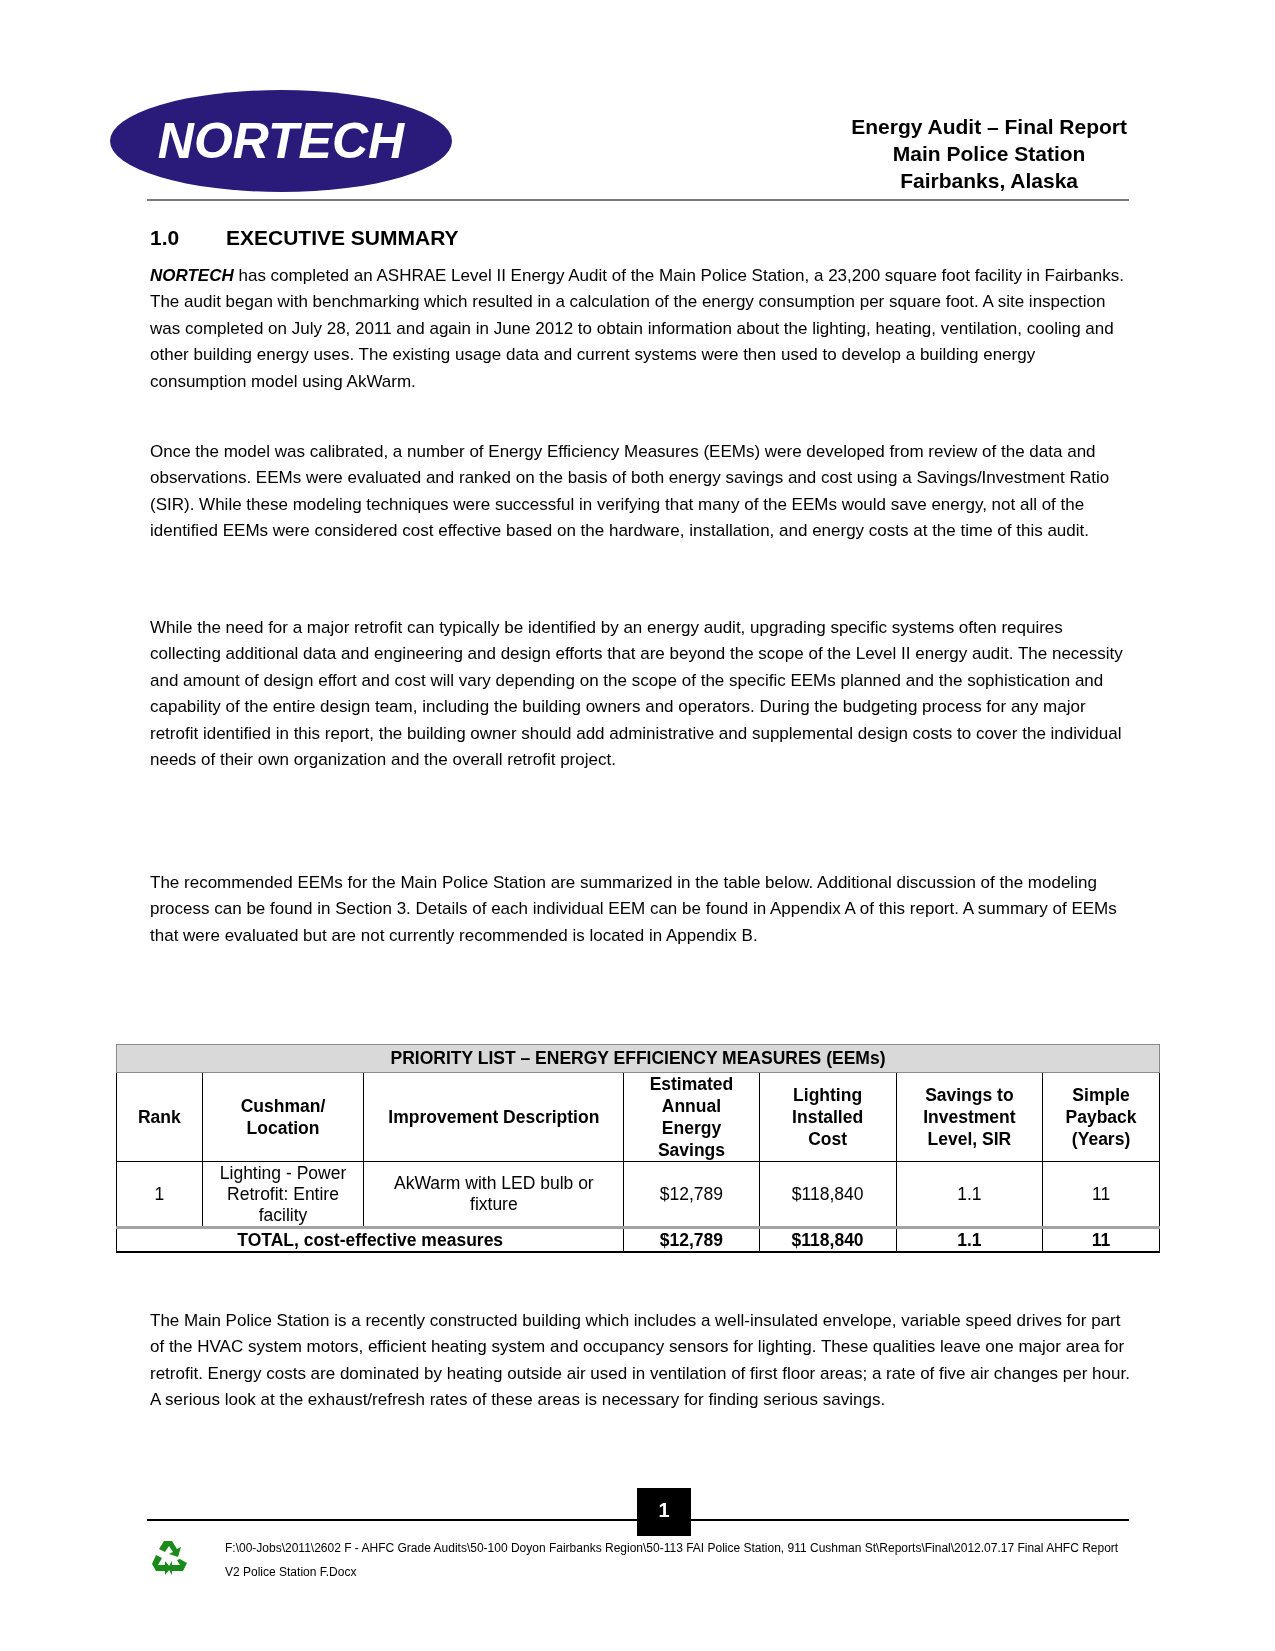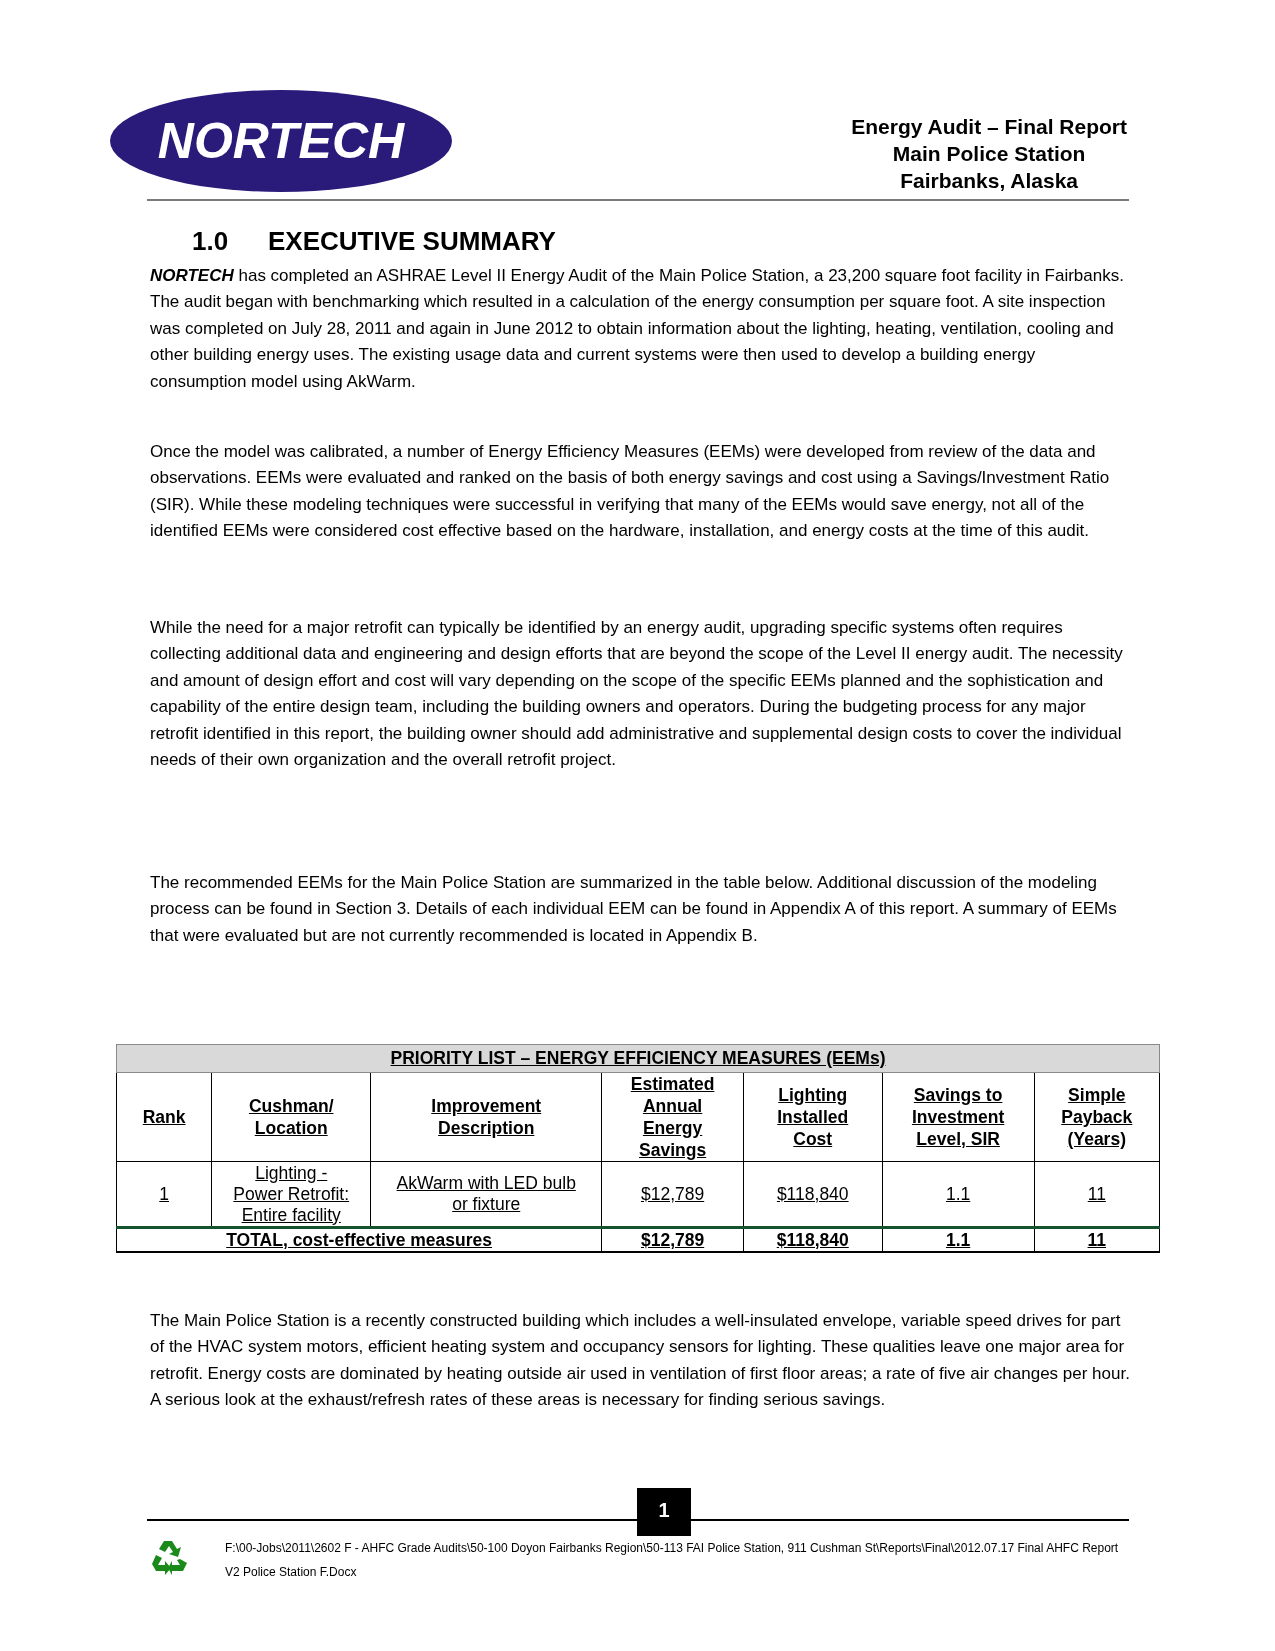--- a/index.html
+++ b/index.html
@@ -2,31 +2,31 @@
 <html><head>
 <meta charset="utf-8">
 <style>
   html, body { margin: 0; padding: 0; background: #ffffff; }
   body { width: 1275px; height: 1651px; position: relative; overflow: hidden;
          font-family: "Liberation Sans", sans-serif; color: #000; }
   .logo { position: absolute; left: 108px; top: 88px; width: 346px; height: 106px; }
   .hdr { position: absolute; right: 148px; top: 113px; text-align: center; font-weight: bold;
          font-size: 21px; line-height: 27px; }
   .hdr-rule { position: absolute; left: 147px; width: 982px; top: 199px; height: 2px; background: #7a7a7a; }
-  .section { position: absolute; left: 150px; top: 226px; font-weight: bold; font-size: 26px; margin-left: 42px; }
+  .section { position: absolute; left: 150px; top: 226px; font-weight: bold; font-size: 21px; }
   .section .num { display: inline-block; width: 76px; }
   .para { position: absolute; left: 150px; width: 985px; font-size: 17px; line-height: 26.4px; margin: 0; }
   .para b i, .para .brand { font-weight: bold; font-style: italic; }
   table.eem { position: absolute; left: 116px; top: 1044px; width: 1044px; border-collapse: collapse;
               font-size: 17.5px; }
-  table.eem td, table.eem th { border: 1.5px solid #000; text-align: center; padding: 0 20px; text-decoration: underline; }
+  table.eem td, table.eem th { border: 1.5px solid #000; text-align: center; padding: 0 12px; }
   table.eem th.title { background: #d9d9d9; height: 27px; border: 1.5px solid #8a8a8a; }
   table.eem tr.head th { height: 88px; font-weight: bold; line-height: 22px; }
   table.eem tr.row td { height: 64px; line-height: 21px; font-weight: normal; }
-  table.eem tr.total td { font-weight: bold; height: 22px; border-top: 3px solid #14532d; border-bottom: 2.5px solid #000; }
+  table.eem tr.total td { font-weight: bold; height: 22px; border-top: 3px solid #a3a3a3; border-bottom: 2.5px solid #000; }
   .foot-rule { position: absolute; left: 147px; width: 982px; top: 1519px; height: 2px; background: #000; }
   .page-num { position: absolute; left: 637px; top: 1488px; width: 54px; height: 48px; background: #000; color: #fff;
               font-weight: bold; font-size: 20px; text-align: center; line-height: 44px; }
   .recycle { position: absolute; left: 150px; top: 1537px; width: 40px; height: 40px; }
   .foot-path { position: absolute; left: 225px; top: 1536px; width: 910px; font-size: 12px; line-height: 24px; }
 </style>
 </head>
 <body>
 
 <svg class="logo" viewBox="0 0 346 106">

